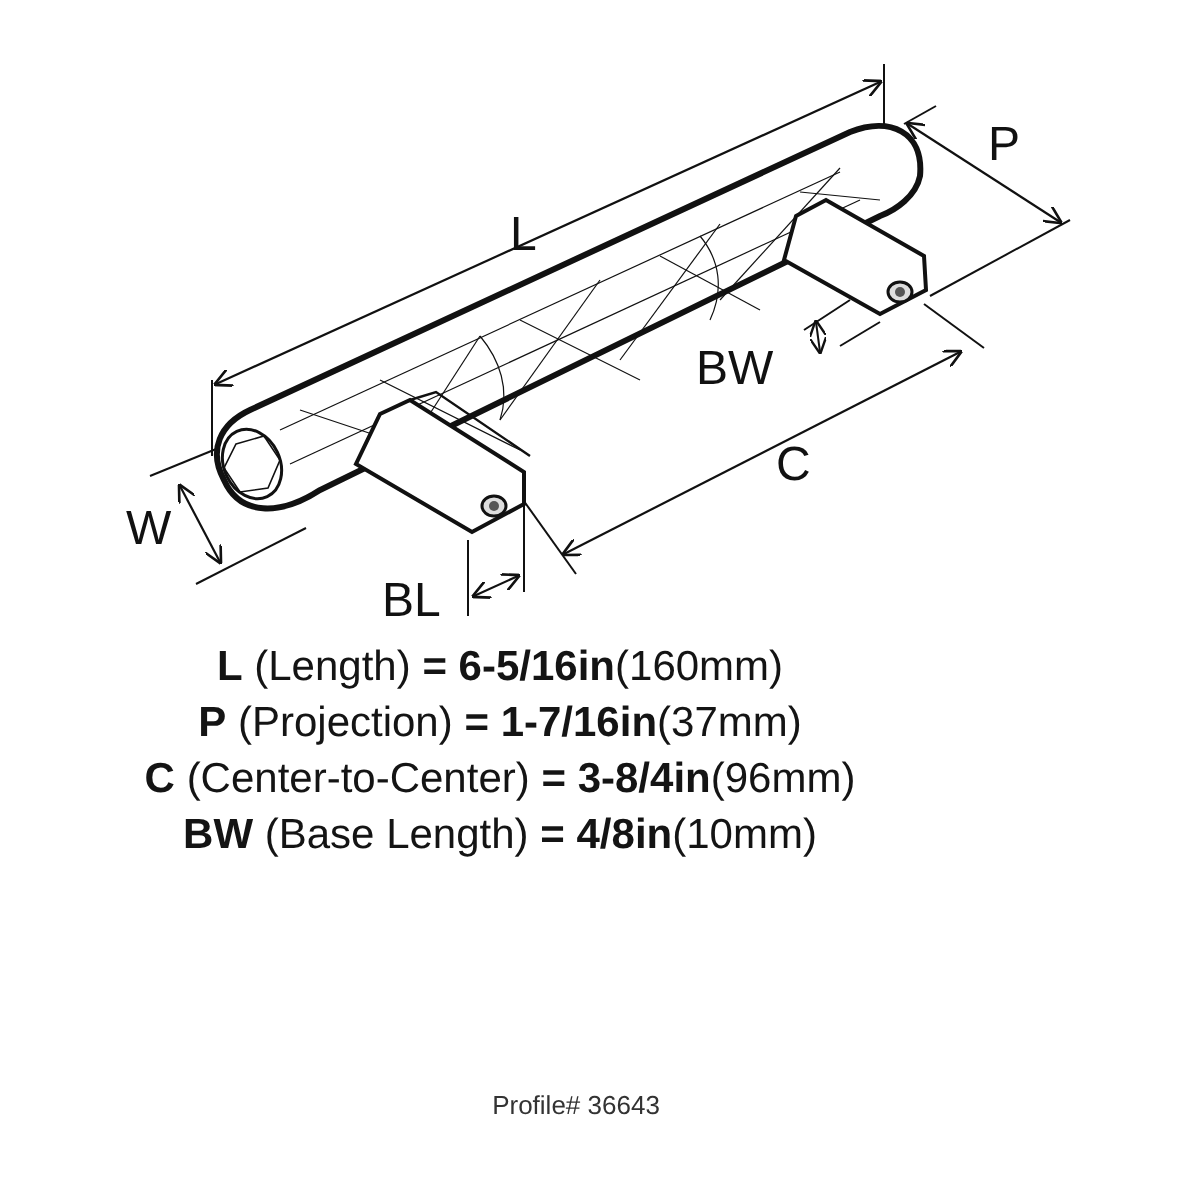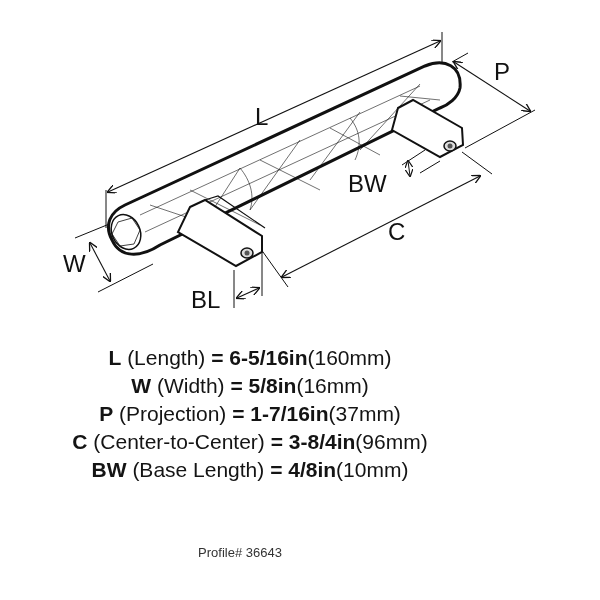--- a/index.html
+++ b/index.html
@@ -1,22 +1,22 @@
 <!DOCTYPE html>
 <html><head>
 <meta charset="utf-8">
 <style>
   html,body{margin:0;padding:0;background:#fff;}
   body{width:600px;height:600px;position:relative;overflow:hidden;font-family:"Liberation Sans",sans-serif;color:#111;}
   .diagram{position:absolute;left:0;top:0;width:600px;height:330px;}
-  .specs{position:absolute;left:0;top:344px;width:500px;text-align:center;}
+  .specs{position:absolute;left:0;top:320px;width:500px;text-align:center;}
   .spec-line{font-size:21px;line-height:28px;height:28px;white-space:nowrap;color:#141414;}
   .spec-line .code{font-weight:bold;}
   .spec-line .inch{font-weight:bold;}
-  .profile{position:absolute;left:0;top:545px;width:480px;text-align:center;font-size:13px;color:#333;}
+  .profile{position:absolute;left:0;top:545px;width:480px;text-align:center;font-size:13px;color:#333;padding-left:48px;}
   .lbl{font-family:"Liberation Sans",sans-serif;font-size:24px;fill:#111;}
 </style>
 </head>
 <body>
 
 <div class="diagram">
   <svg width="600" height="330" viewBox="0 0 600 330">
     <defs>
       <marker id="arr" markerWidth="8" markerHeight="8" refX="7" refY="4" orient="auto-start-reverse">
         <path d="M0,0 L8,4 L0,8" fill="none" stroke="#111" stroke-width="1.2"></path>
@@ -82,19 +82,18 @@
     <text class="lbl" x="494" y="80">P</text>
     <text class="lbl" x="348" y="192">BW</text>
     <text class="lbl" x="388" y="240">C</text>
     <text class="lbl" x="63" y="272">W</text>
     <text class="lbl" x="191" y="308">BL</text>
   </svg>
 </div>
 
 <div class="specs">
   <div class="spec-line"><span class="code">L</span> <span>(Length)</span> <span class="code">=</span> <span class="inch">6-5/16in</span><span>(160mm)</span></div>
-  <div class="spec-line"><span class="code">W</span> <span>(Width)</span> <span class="code">=</span> <span class="inch">5/8in</span><span>(16mm)</span></div>
   <div class="spec-line"><span class="code">P</span> <span>(Projection)</span> <span class="code">=</span> <span class="inch">1-7/16in</span><span>(37mm)</span></div>
   <div class="spec-line"><span class="code">C</span> <span>(Center-to-Center)</span> <span class="code">=</span> <span class="inch">3-8/4in</span><span>(96mm)</span></div>
   <div class="spec-line"><span class="code">BW</span> <span>(Base Length)</span> <span class="code">=</span> <span class="inch">4/8in</span><span>(10mm)</span></div>
 </div>
 
 <div class="profile">Profile# 36643</div>
 
 </body></html>

